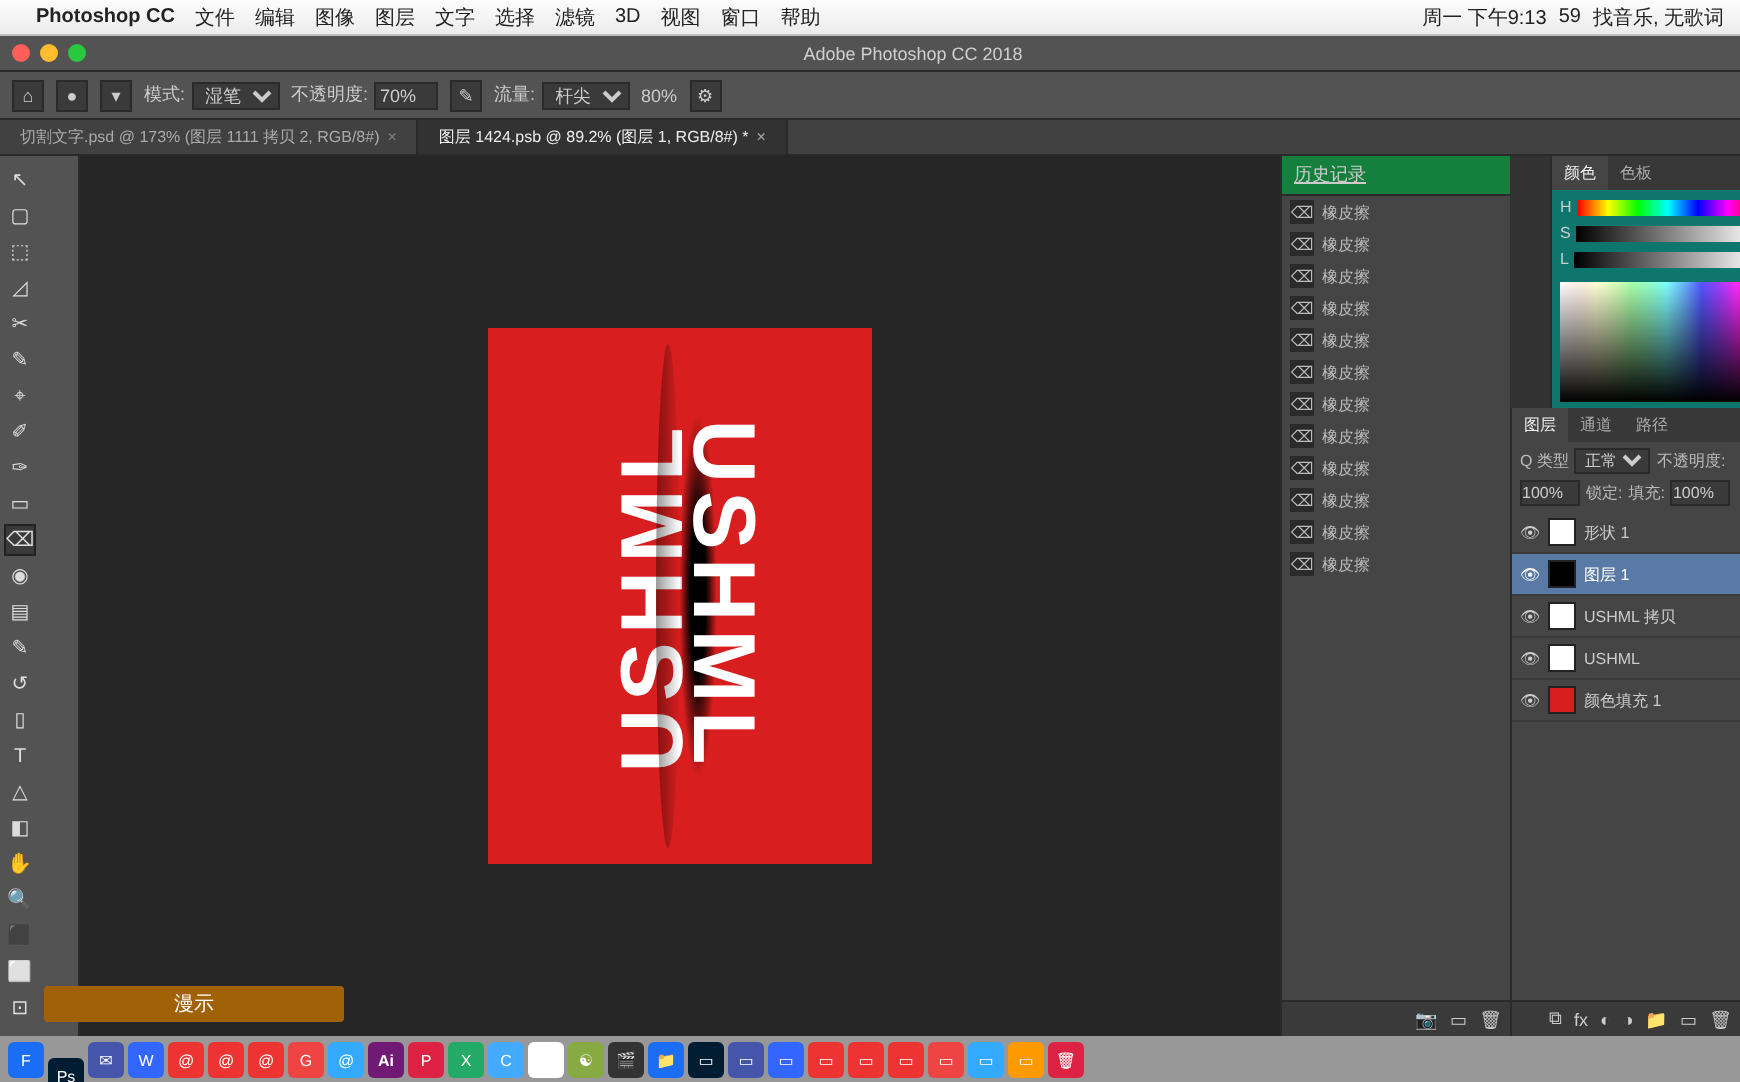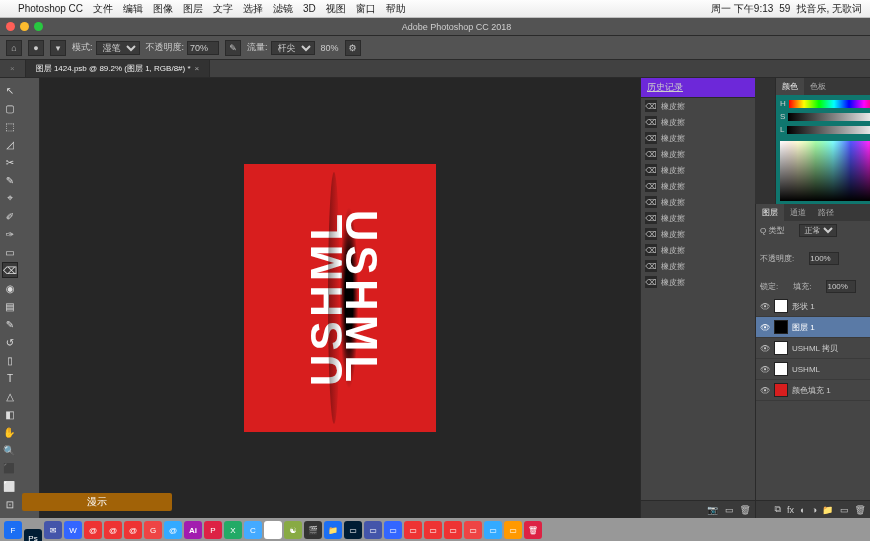--- a/index.html
+++ b/index.html
@@ -1,21 +1,21 @@
 <!DOCTYPE html>
 <html><head>
 <meta charset="utf-8">
 <style>
 * { margin: 0; padding: 0; box-sizing: border-box; font-family: -apple-system, "Helvetica Neue", Arial, sans-serif; }
 body { background: #323232; width: 870px; height: 541px; overflow: hidden; font-size: 9px; color: #ccc; }
 
 
 .mac-menubar { height: 18px; background: linear-gradient(#fdfdfd,#ececec); display: flex; align-items: center; padding: 0 8px; color: #222; font-size: 10px; gap: 10px; border-bottom: 1px solid #bfbfbf; }
 .mac-menubar .apple { font-size: 12px; }
-.mac-menubar .app-name { font-weight: 400; }
+.mac-menubar .app-name { font-weight: 700; }
 .mac-menubar .spacer { flex: 1; }
 .mac-menubar .right { display: flex; gap: 6px; align-items: center; }
 
 
 .ps-titlebar { height: 18px; background: #535353; display: flex; align-items: center; padding: 0 6px; gap: 6px; color: #ddd; font-size: 9px; border-bottom: 1px solid #2a2a2a; }
 .traffic { display: flex; gap: 5px; }
 .traffic span { width: 9px; height: 9px; border-radius: 50%; display: inline-block; }
 .traffic .r { background: #ff5f57; } .traffic .y { background: #febc2e; } .traffic .g { background: #28c840; }
 .ps-titlebar .title { flex: 1; text-align: center; opacity: .9; }
 
@@ -41,39 +41,39 @@
 .artboard { width: 192px; height: 268px; background: #d81e1e; position: relative; overflow: hidden; }
 .artboard .text-vert { position: absolute; writing-mode: vertical-rl; font-weight: 800; font-size: 44px; color: #fff; letter-spacing: 4px; top: 50%; transform: translateY(-50%); font-family: Arial Black, Arial, sans-serif; }
 .artboard .text-left { left: 58px; transform: translateY(-50%) rotate(180deg); }
 .artboard .text-right { right: 50px; }
 .artboard .slit { position: absolute; left: 92px; top: 8px; width: 26px; height: 252px; background: radial-gradient(ellipse 50% 50% at center, #000 30%, transparent 72%); border-radius: 50% / 50%; }
 .artboard .slit::before { content:""; position:absolute; left:-8px; top:0; width:12px; height:100%; background: linear-gradient(90deg, rgba(0,0,0,.4), transparent); border-radius:50%/50%; }
 
 
 .right-panels { width: 230px; display: flex; }
 .history-panel { width: 115px; background: #454545; border-left: 1px solid #2a2a2a; display: flex; flex-direction: column; }
-.panel-tab { background: #6d28d9; padding: 3px 6px; color: #ccc; font-size: 9px; border-bottom: 1px solid #2a2a2a; text-decoration: underline; }
+.panel-tab { background: #15803d; padding: 3px 6px; color: #ccc; font-size: 9px; border-bottom: 1px solid #2a2a2a; text-decoration: underline; }
 .history-list { flex: 1; overflow: auto; }
 .history-item { display: flex; align-items: center; gap: 4px; padding: 2px 4px; color: #bbb; font-size: 8px; }
 .history-item .ico { width: 12px; height: 12px; background: #2a2a2a; display: inline-flex; align-items: center; justify-content: center; font-size: 8px; }
 .panel-footer { height: 18px; background: #3a3a3a; border-top: 1px solid #2a2a2a; display: flex; justify-content: flex-end; gap: 6px; padding: 0 4px; align-items: center; }
 
 .color-stack { width: 115px; background: #0f766e; border-left: 1px solid #2a2a2a; display: flex; flex-direction: column; margin-left: 20px; }
 .color-sliders { padding: 4px; display: flex; flex-direction: column; gap: 4px; font-size: 8px; }
 .slider-row { display: flex; align-items: center; gap: 3px; }
 .slider-row .bar { flex: 1; height: 8px; background: linear-gradient(90deg,#000,#fff); }
 .slider-row .bar.hue { background: linear-gradient(90deg,red,yellow,lime,cyan,blue,magenta,red); }
 .color-picker-box { margin: 3px 4px; height: 60px; background: linear-gradient(to top, #000, transparent), linear-gradient(to right, #fff, transparent), linear-gradient(90deg, red, yellow, lime, cyan, blue, magenta, red); }
 
 
 .layers-panel { width: 115px; background: #454545; border-left: 1px solid #2a2a2a; flex: 1; display: flex; flex-direction: column; }
 .layers-tabs { display: flex; background: #383838; }
 .layers-tabs span { padding: 3px 6px; font-size: 8px; color: #aaa; }
 .layers-tabs span.act { background: #454545; color: #eee; }
-.layers-controls { padding: 3px 4px; display: flex; flex-wrap: wrap; gap: 15px; align-items: center; font-size: 8px; color: #bbb; }
+.layers-controls { padding: 3px 4px; display: flex; flex-wrap: wrap; gap: 3px; align-items: center; font-size: 8px; color: #bbb; }
 .layers-controls select, .layers-controls input { background: #3a3a3a; border: 1px solid #2a2a2a; color: #ccc; font-size: 8px; height: 13px; }
 .layers-list { flex: 1; overflow: auto; }
 .layer-item { display: flex; align-items: center; gap: 4px; padding: 3px 4px; border-bottom: 1px solid #3a3a3a; font-size: 8px; }
 .layer-item.sel { background: #5a7aa6; color: #fff; }
 .layer-item .eye { width: 10px; text-align: center; }
 .layer-item .thumb { width: 14px; height: 14px; background: #fff; border: 1px solid #222; }
 .layer-item .thumb.red { background: #d81e1e; }
 .layer-item .thumb.mask { background: #000; }
 
 
@@ -137,20 +137,21 @@
     <select><option>杆尖</option></select>
     </div>
   <div class="ctl">
       <span>80%</span>
     </div>
   <span class="iconbtn">⚙</span>
 </div>
 
 <div class="doc-tabs">
   <div class="doc-tab">
+    <span>切割文字.psd @ 173% (图层 1111 拷贝 2, RGB/8#)</span>
       <span class="x">×</span>
     </div>
   <div class="doc-tab active">
     <span>图层 1424.psb @ 89.2% (图层 1, RGB/8#) *</span>
       <span class="x">×</span>
     </div>
 </div>
 
 <div class="workspace">
 
@@ -336,21 +337,21 @@
 <div class="dock" id="dock">
     <div class="app" style="background: rgb(27, 110, 243);">F</div>
     <div class="app" style="background: rgb(0, 29, 52); margin-top: 16px;">Ps</div>
     <div class="app" style="background: rgb(68, 85, 170);">✉</div>
     <div class="app" style="background: rgb(51, 102, 255);">W</div>
     <div class="app" style="background: rgb(238, 51, 51);">@</div>
     <div class="app" style="background: rgb(238, 51, 51);">@</div>
     <div class="app" style="background: rgb(238, 51, 51);">@</div>
     <div class="app" style="background: rgb(238, 68, 68);">G</div>
     <div class="app" style="background: rgb(51, 170, 255);">@</div>
-    <div class="app" style="background: #a21caf; font-weight: bold;">Ai</div>
+    <div class="app" style="background: #701a75; font-weight: bold;">Ai</div>
     <div class="app" style="background: rgb(221, 34, 68);">P</div>
     <div class="app" style="background: rgb(34, 170, 102);">X</div>
     <div class="app" style="background: rgb(68, 170, 255);">C</div>
     <div class="app" style="background: rgb(255, 255, 255);">◯</div>
     <div class="app" style="background: rgb(136, 170, 68);">☯</div>
     <div class="app" style="background: rgb(51, 51, 51);">🎬</div>
     <div class="app" style="background: rgb(27, 110, 243);">📁</div>
     <div class="app" style="background: rgb(0, 29, 52);">▭</div>
     <div class="app" style="background: rgb(68, 85, 170);">▭</div>
     <div class="app" style="background: rgb(51, 102, 255);">▭</div>

